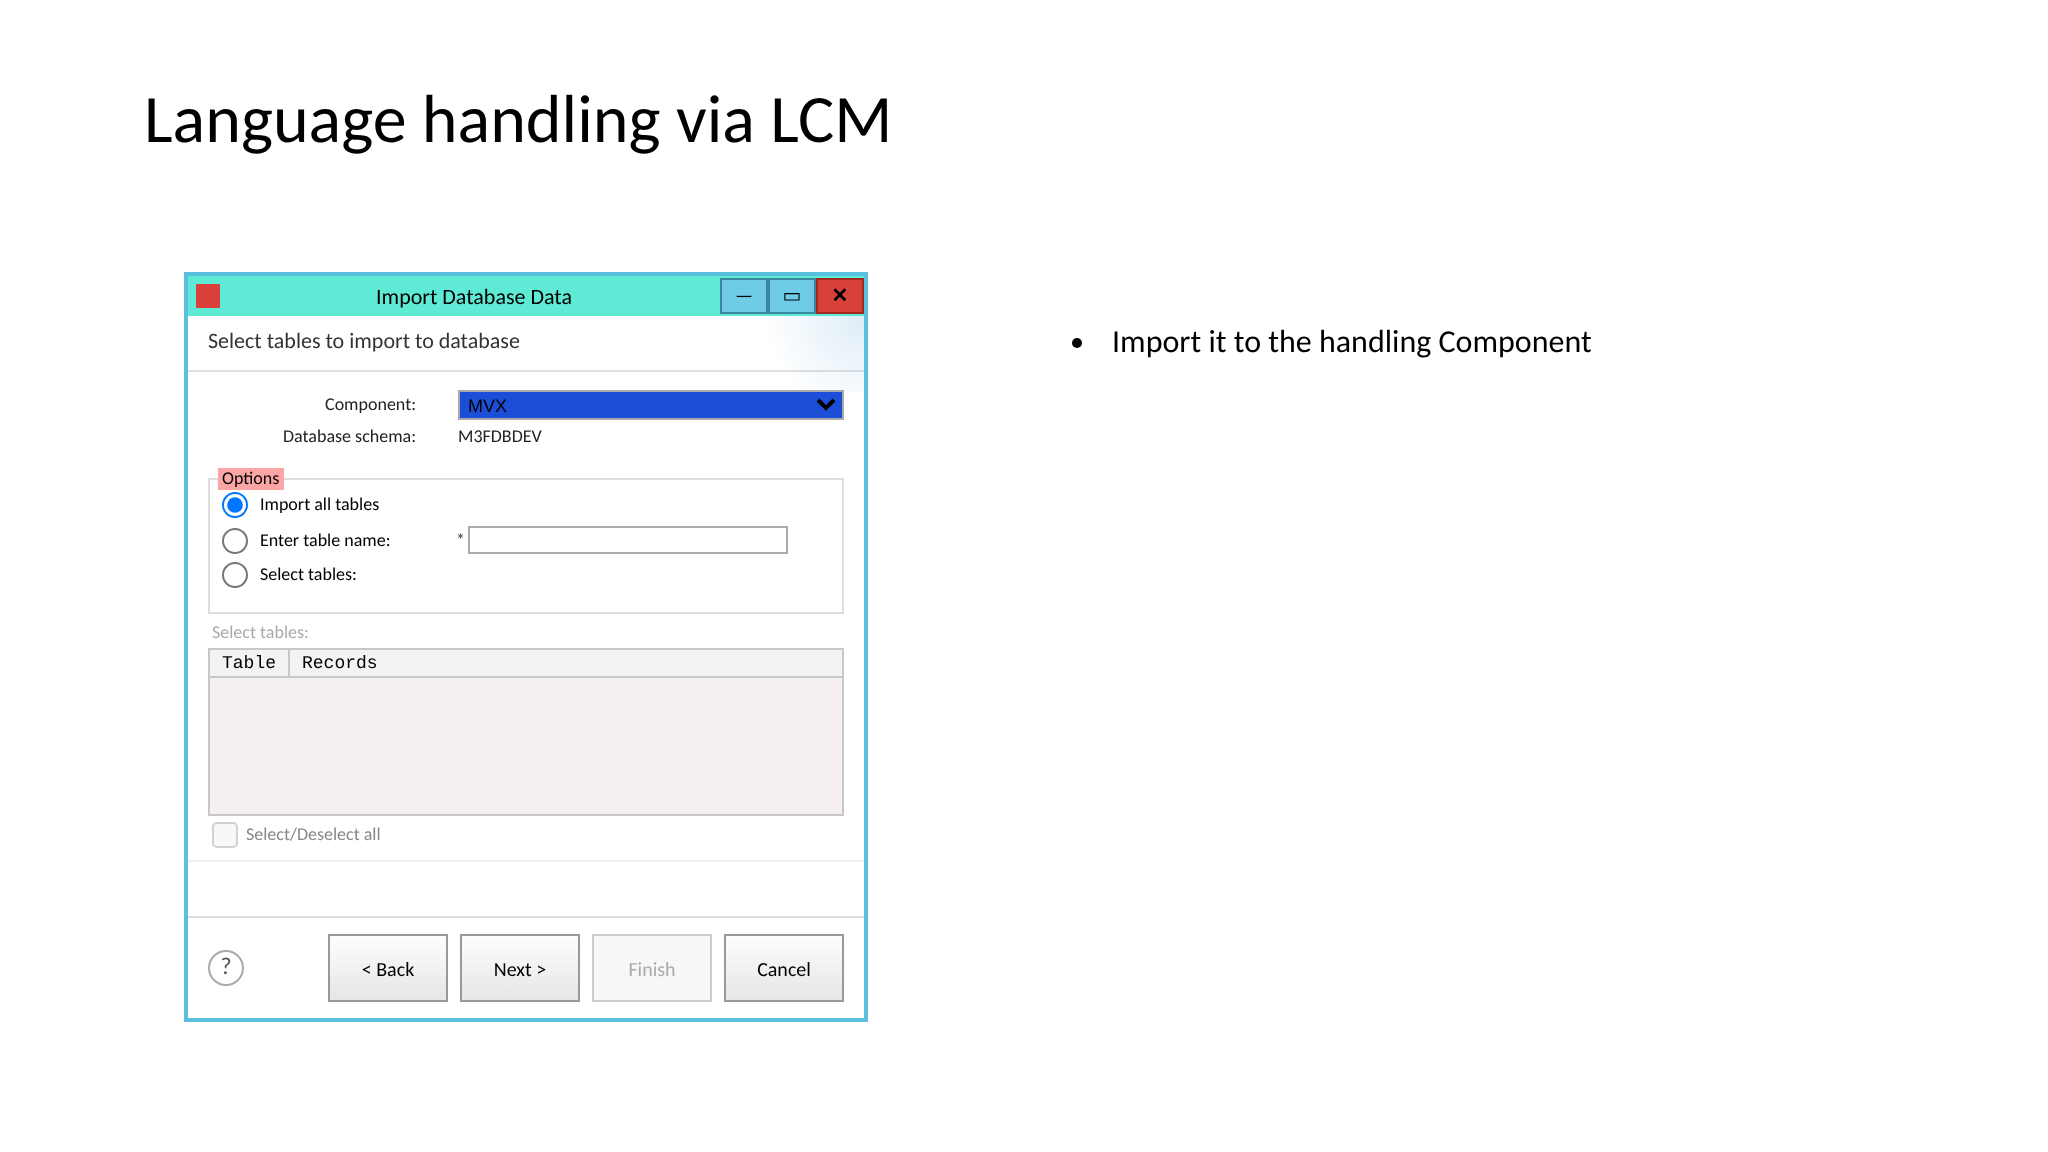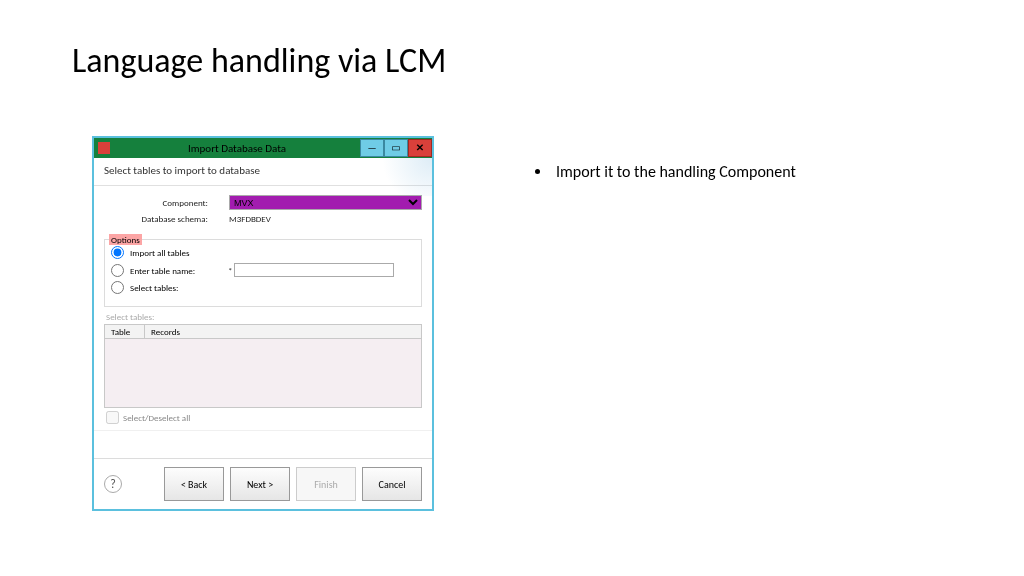--- a/index.html
+++ b/index.html
@@ -32,21 +32,21 @@
     left: 92px;
     top: 136px;
     width: 342px;
     border: 2px solid #5bc0de;
     background: #fff;
     font-size: 10px;
     color: #000;
   }
   .titlebar {
     height: 20px;
-    background: #15803d;
+    background: #5eead4;
     display: flex;
     align-items: center;
     position: relative;
   }
   .titlebar .app-icon {
     width: 12px; height: 12px;
     background: #d9403a;
     margin: 0 4px;
   }
   .titlebar .title-text {
@@ -82,21 +82,21 @@
   }
   .panel-head .h1 { font-weight: bold; font-size: 11px; margin-bottom: 3px;}
   .panel-head .sub { font-size: 11px; color: #333; }
   .form-body { padding: 6px 10px 4px 10px; }
   .form-row { display: flex; align-items: center; margin: 3px 0; font-size: 9px; gap: 15px; }
   .form-row .lbl { width: 110px; text-align: right; padding-right: 6px; color:#222;}
   .form-row select {
     flex: 1;
     font-size: 9px;
     border: 1px solid #aaa;
-    background: #a21caf;
+    background: #1d4ed8;
     height: 15px;
   }
   .form-row .val { font-size: 9px; color:#222; }
   .options {
     border: 1px solid #dcdcdc;
     margin: 8px 10px 4px 10px;
     padding: 2px 6px 8px 6px;
     position: relative;
     font-size: 9px;
   }
@@ -119,20 +119,21 @@
   }
   .select-tables {
     margin: 4px 10px 6px 10px;
     font-size: 9px;
   }
   .select-tables .stlabel { color: #aaa; margin-bottom: 2px; padding-left:2px;}
   .table-box {
     border: 1px solid #c8c8c8;
     background: #f5eef2;
     height: 84px;
+    font-family: Liberation Mono, monospace;
   }
   .table-header {
     background: #f3f3f3;
     border-bottom: 1px solid #c8c8c8;
     display: flex;
     font-size: 9px;
     height: 14px;
     align-items: center;
   }
   .th { padding: 0 6px; border-right: 1px solid #c8c8c8; height:100%; display:flex; align-items:center;}

